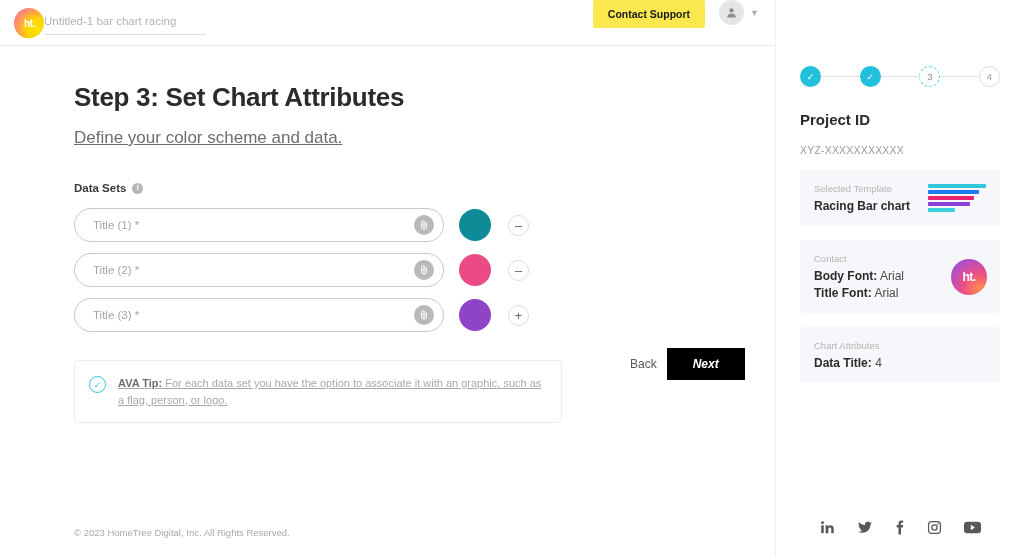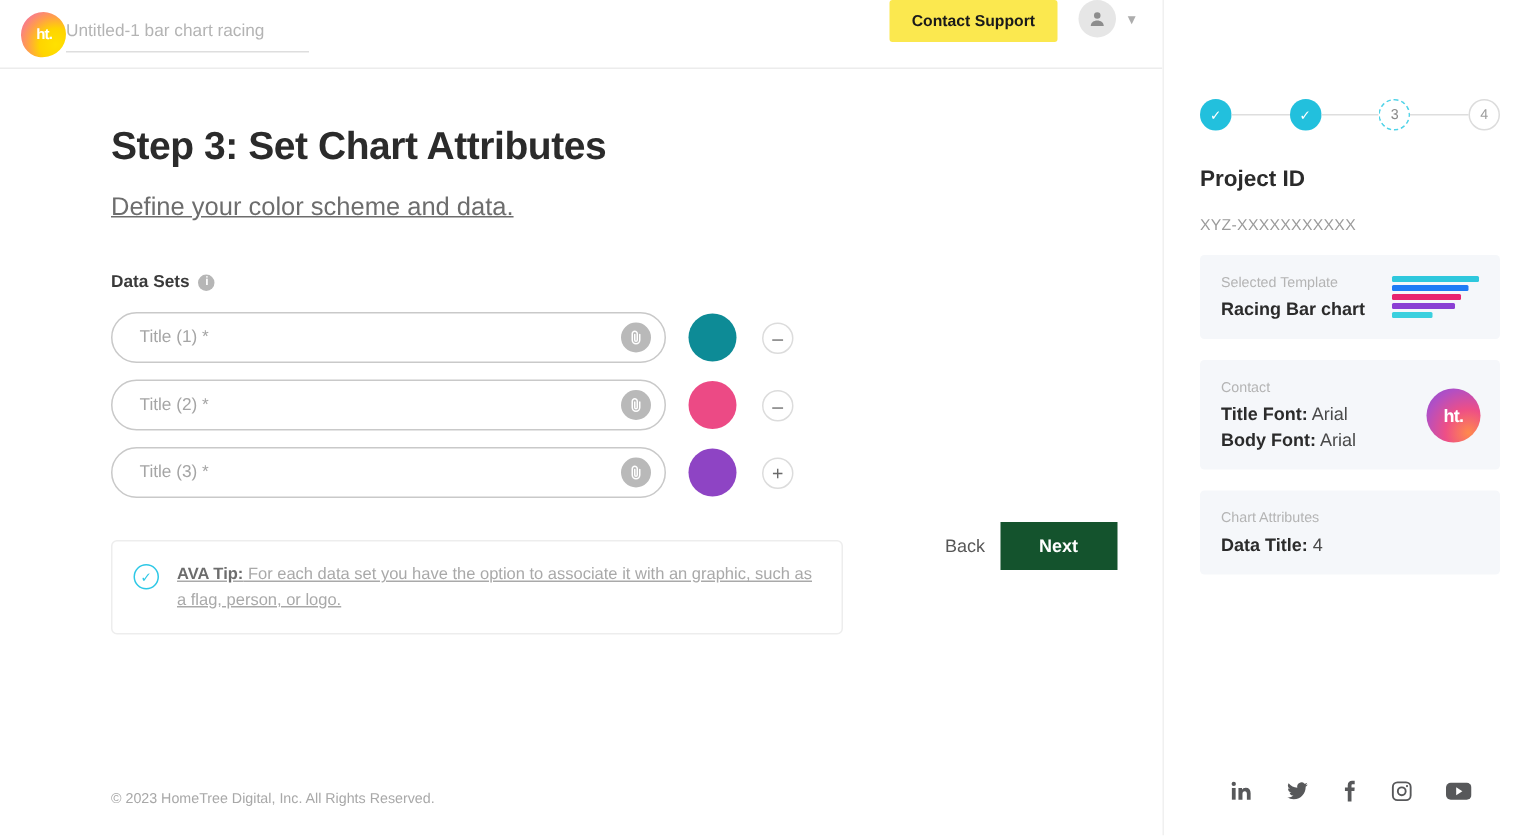--- a/index.html
+++ b/index.html
@@ -109,23 +109,23 @@
 
   .nav-btns {
     position: absolute; left: 620px; top: 348px;
     display: flex; align-items: center; 
   }
   .back-btn {
     background: none; border: none; font-family: "Liberation Sans", sans-serif;
     font-size: 12px; color: #585858; cursor: pointer; padding: 8px 10px;
   }
   .next-btn {
-    background: #14532d; color: #fff; border: none;
-    font-family: "Liberation Sans", sans-serif;
-    font-size: 12px; font-weight: bold; padding: 9px 26px; cursor: pointer;
+    background: #000000; color: #fff; border: none;
+    font-family: "Liberation Sans", sans-serif;
+    font-size: 12px; font-weight: bold; padding: 9px 26px; cursor: pointer; font-style: italic;
   }
 
   .footer-copy {
     position: absolute; left: 74px; bottom: 19px;
     font-size: 9.5px; color: #a8a8a8;
   }
 
   
   .right {
     width: 249px; height: 557px; background: #fff;
@@ -290,24 +290,24 @@
         <i style="background:#1f7bf5;width:88%"></i>
         <i style="background:#e8246f;width:80%"></i>
         <i style="background:#8b3fd4;width:72%"></i>
         <i style="background:#3ad0de;width:46%"></i>
       </div>
     </div>
 
     <div class="card" style="min-height:62px">
       <div class="card-label">Contact</div>
       <div class="card-value">
+        <span>Body Font:</span><span class="norm"> Arial</span>
+      </div>
+      <div class="card-value">
         <span>Title Font:</span><span class="norm"> Arial</span>
-      </div>
-      <div class="card-value">
-        <span>Body Font:</span><span class="norm"> Arial</span>
       </div>
       <div class="brand-badge">
         <span>ht.</span>
       </div>
     </div>
 
     <div class="card">
       <div class="card-label">Chart Attributes</div>
       <div class="card-value">
         <span>Data Title:</span><span class="norm"> 4</span>

